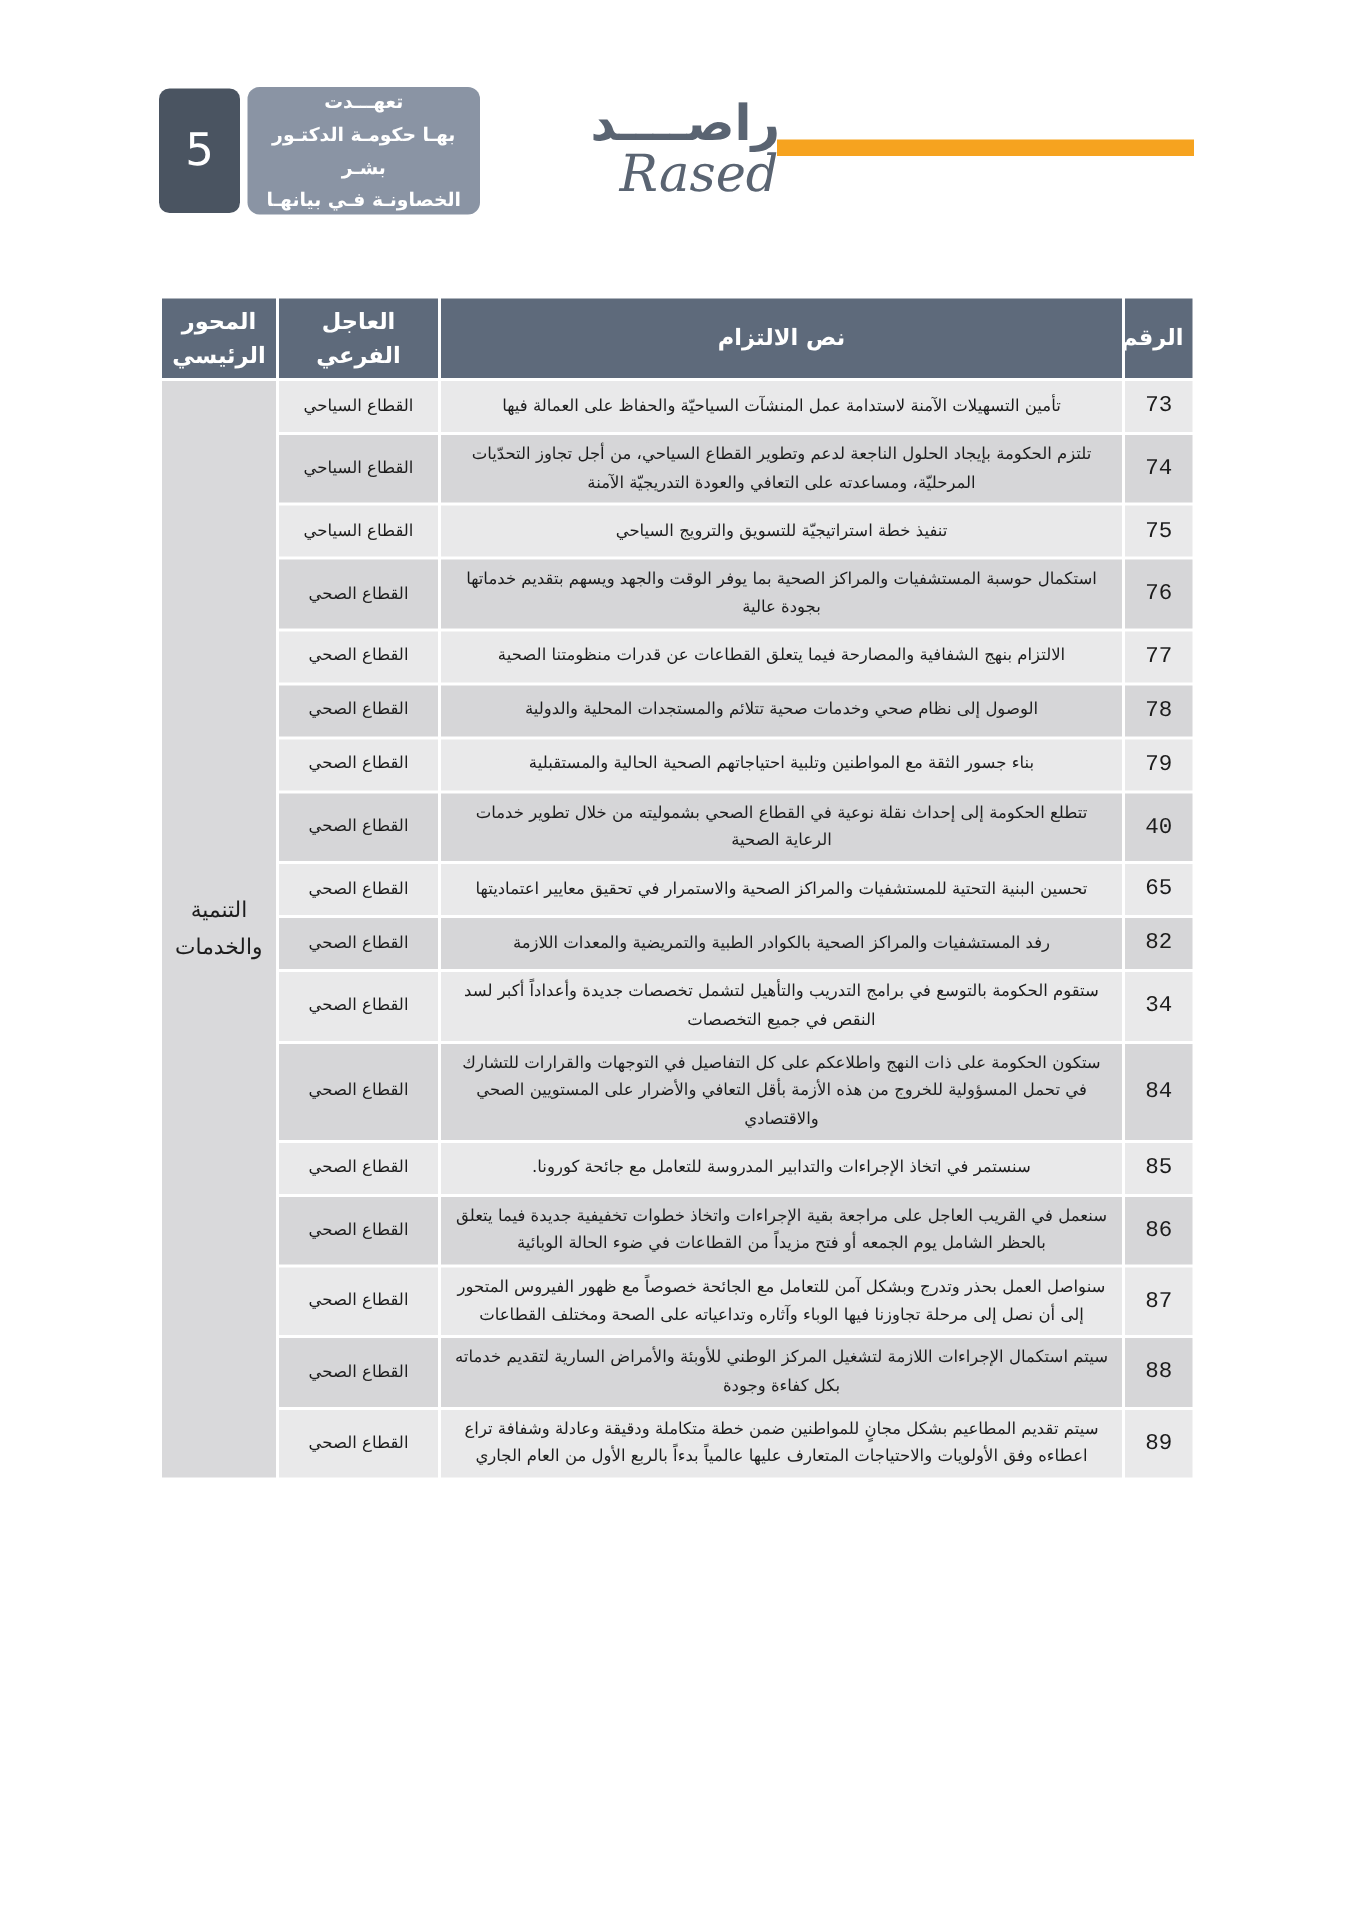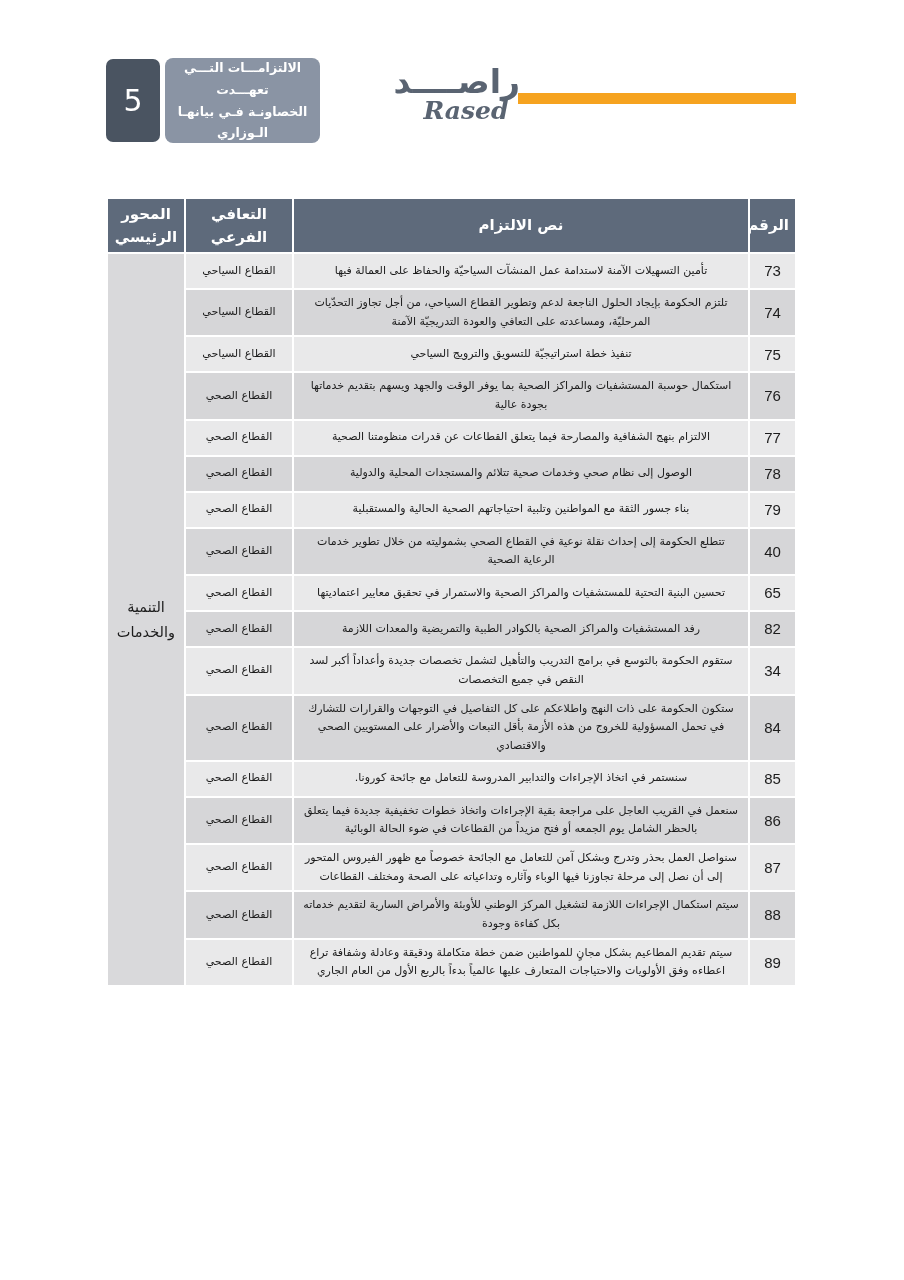--- a/index.html
+++ b/index.html
@@ -20,21 +20,21 @@
     background:#8a94a4; border-radius:8px; color:#ffffff;
     direction:rtl; text-align:center;
     display:flex; flex-direction:column; align-items:center; justify-content:center;
     font-size:12.5px; line-height:1.75; font-weight:bold;
   }
   .logo {
     position:absolute; left:412px; top:62px; width:108px;
     text-align:center; color:#5a6472;
   }
   .logo-ar { font-size:33px; line-height:1.2; direction:rtl; font-weight:bold; }
-  .logo-en { font-size:25px; font-family:"DejaVu Serif", serif; font-style:italic; margin-top:-6px; font-weight:bold; }
+  .logo-en { font-size:34px; font-family:"DejaVu Serif", serif; font-style:italic; margin-top:-6px; font-weight:normal; }
   .orange-bar {
     position:absolute; left:518px; top:93px; width:278px; height:11px;
     background:#f6a31f;
   }
   
   table.commitments {
     position:absolute; left:106px; top:197px; width:691px;
     direction:rtl; border-collapse:separate; border-spacing:2px;
     table-layout:fixed;
   }
@@ -43,40 +43,41 @@
     height:52px; text-align:center; vertical-align:middle; padding:4px 6px;
     line-height:1.5;
   }
   td {
     font-size:11px; color:#1c1c1c; text-align:center; vertical-align:middle;
     padding:4px 9px; line-height:1.7;
   }
   tr.row { height:34px; }
   tr.light td { background:#e9e9ea; }
   tr.dark  td { background:#d6d6d8; }
-  td.c-num { font-size:15px; font-family:Liberation Sans, sans-serif; }
+  td.c-num { font-size:15px; font-family:Liberation Mono, monospace; }
   tr.light td.c-axis, tr.dark td.c-axis {
     background:#d9d9db; font-size:14.5px;
   }
   .col-num  { width:45px; }
   .col-text { width:454px; }
   .col-sub  { width:106px; }
   .col-axis { width:76px; }
 </style>
 </head>
 <body>
 
 <div class="page">
 
   <div class="num-box">
     <span>5</span>
   </div>
 
   <div class="title-box">
     <div>الالتزامـــات التـــي تعهـــدت</div>
+    <div>بهـا حكومـة الدكتـور بشـر</div>
     <div>الخصاونـة فـي بيانهـا الـوزاري</div>
   </div>
 
   <div class="logo">
     <div class="logo-ar">راصــــد</div>
     <div class="logo-en">Rased</div>
   </div>
 
   <div class="orange-bar"></div>
 
@@ -84,21 +85,21 @@
     <colgroup>
       <col class="col-num">
         <col class="col-text">
         <col class="col-sub">
         <col class="col-axis">
     </colgroup>
     <thead>
       <tr>
         <th>الرقم</th>
         <th>نص الالتزام</th>
-        <th>التعافي الفرعي</th>
+        <th>العاجل الفرعي</th>
         <th>المحور الرئيسي</th>
       </tr>
     </thead>
     <tbody id="table-body">
         <tr class="row light">
       <td class="c-num">73</td>
       <td class="c-text">تأمين التسهيلات الآمنة لاستدامة عمل المنشآت السياحيّة والحفاظ على العمالة فيها</td>
       <td class="c-sub">القطاع السياحي</td>
     <td class="c-axis" rowspan="17">التنمية والخدمات</td>
         </tr>
@@ -147,21 +148,21 @@
       <td class="c-text">رفد المستشفيات والمراكز الصحية بالكوادر الطبية والتمريضية والمعدات اللازمة</td>
       <td class="c-sub">القطاع الصحي</td>
     </tr>
         <tr class="row light">
       <td class="c-num">34</td>
       <td class="c-text">ستقوم الحكومة بالتوسع في برامج التدريب والتأهيل لتشمل تخصصات جديدة وأعداداً أكبر لسد النقص في جميع التخصصات</td>
       <td class="c-sub">القطاع الصحي</td>
     </tr>
         <tr class="row dark">
       <td class="c-num">84</td>
-      <td class="c-text">ستكون الحكومة على ذات النهج واطلاعكم على كل التفاصيل في التوجهات والقرارات للتشارك في تحمل المسؤولية للخروج من هذه الأزمة بأقل التبعات والأضرار على المستويين الصحي والاقتصادي</td>
+      <td class="c-text">ستكون الحكومة على ذات النهج واطلاعكم على كل التفاصيل في التوجهات والقرارات للتشارك في تحمل المسؤولية للخروج من هذه الأزمة بأقل التعافي والأضرار على المستويين الصحي والاقتصادي</td>
       <td class="c-sub">القطاع الصحي</td>
     </tr>
         <tr class="row light">
       <td class="c-num">85</td>
       <td class="c-text">سنستمر في اتخاذ الإجراءات والتدابير المدروسة للتعامل مع جائحة كورونا.</td>
       <td class="c-sub">القطاع الصحي</td>
     </tr>
         <tr class="row dark">
       <td class="c-num">86</td>
       <td class="c-text">سنعمل في القريب العاجل على مراجعة بقية الإجراءات واتخاذ خطوات تخفيفية جديدة فيما يتعلق بالحظر الشامل يوم الجمعه أو فتح مزيداً من القطاعات في ضوء الحالة الوبائية</td>

